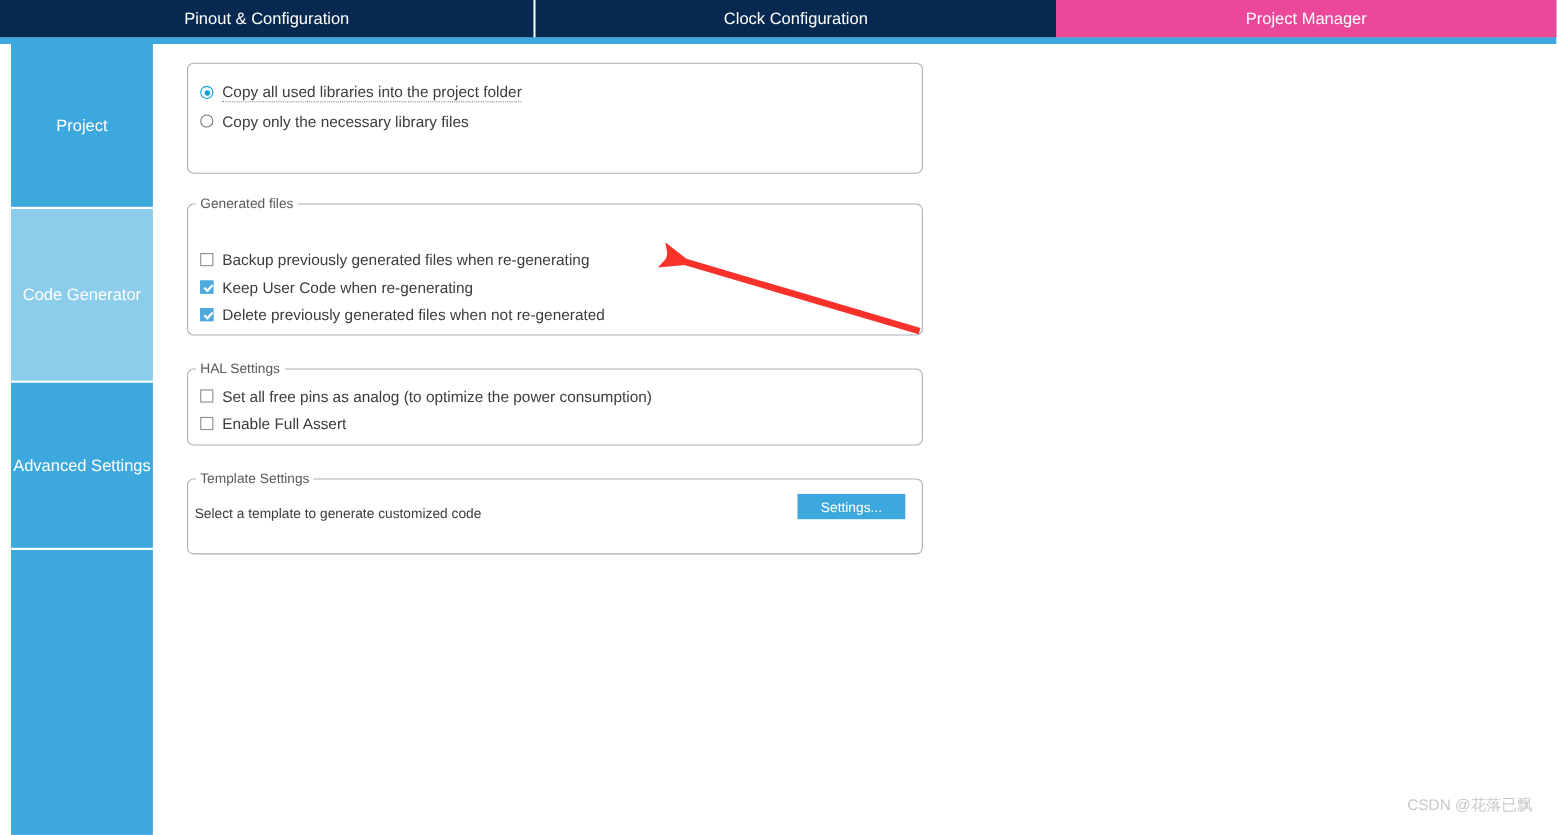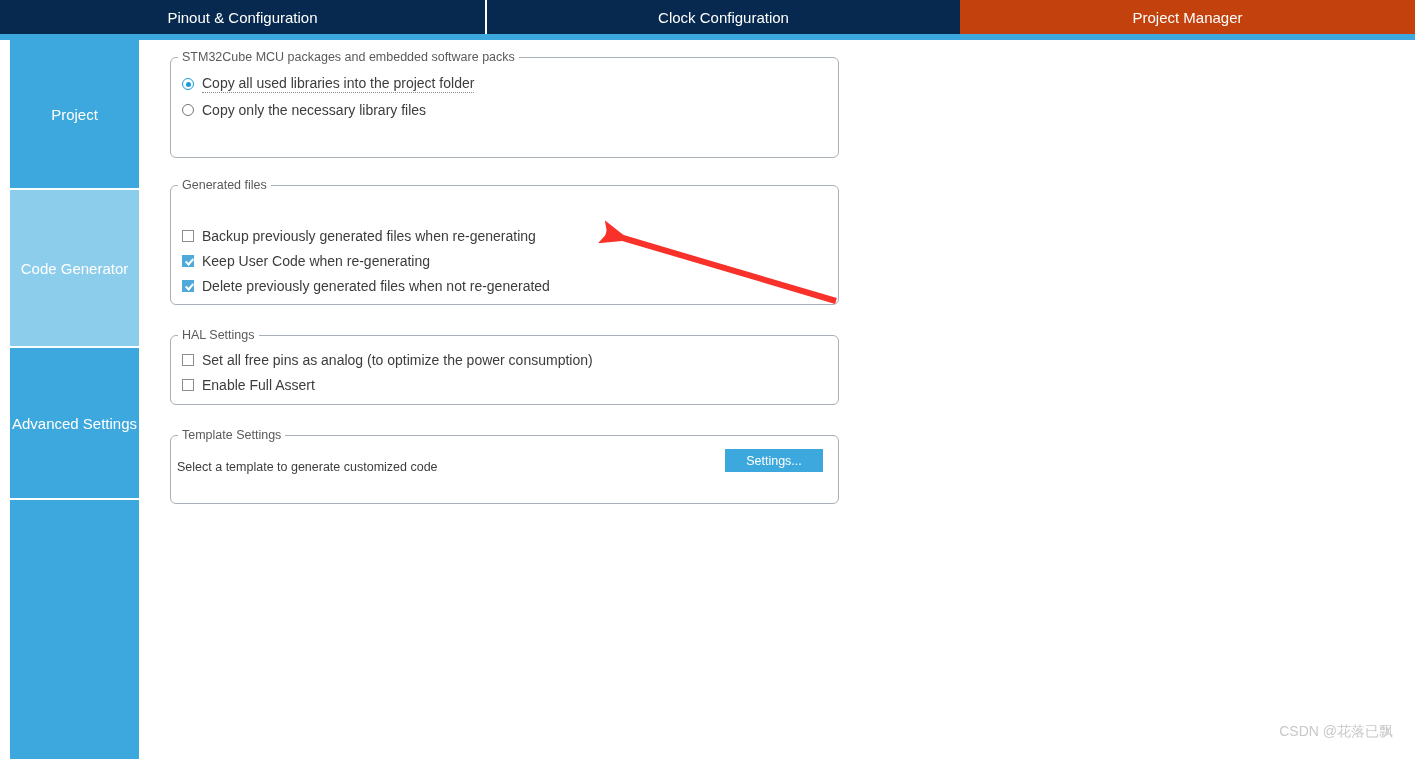--- a/index.html
+++ b/index.html
@@ -29,21 +29,21 @@
     height: 34px;
     display: flex;
     align-items: center;
     justify-content: center;
     font-size: 15px;
     color: #ffffff;
     box-sizing: border-box;
     user-select: none;
   }
   .tab.inactive { background: #07294f; }
-  .tab.active   { background: #c2410c; }
+  .tab.active   { background: #ec4899; }
   .tab-sep {
     width: 2px;
     height: 34px;
     background: #ffffff;
   }
   #tab-underline {
     position: absolute;
     left: 0; top: 34px;
     width: 1415px;
     height: 6px;
@@ -218,21 +218,20 @@
   </div>
   <div class="side-item normal" id="side-advanced">
     <span>Advanced Settings</span>
   </div>
   <div class="side-item normal" id="side-filler">
     <span></span>
   </div>
 </div>
 
 <div class="groupbox" style="left:170px; top:57px; width:669px; height:101px;">
-  <div class="legend">STM32Cube MCU packages and embedded software packs</div>
 
   <div class="optrow" style="left:11px; top:17px;">
     <span class="radio on"></span>
     <span class="lbl focused">Copy all used libraries into the project folder</span>
   </div>
   <div class="optrow" style="left:11px; top:44px;">
     <span class="radio"></span>
     <span class="lbl">Copy only the necessary library files</span>
   </div>
 </div>

